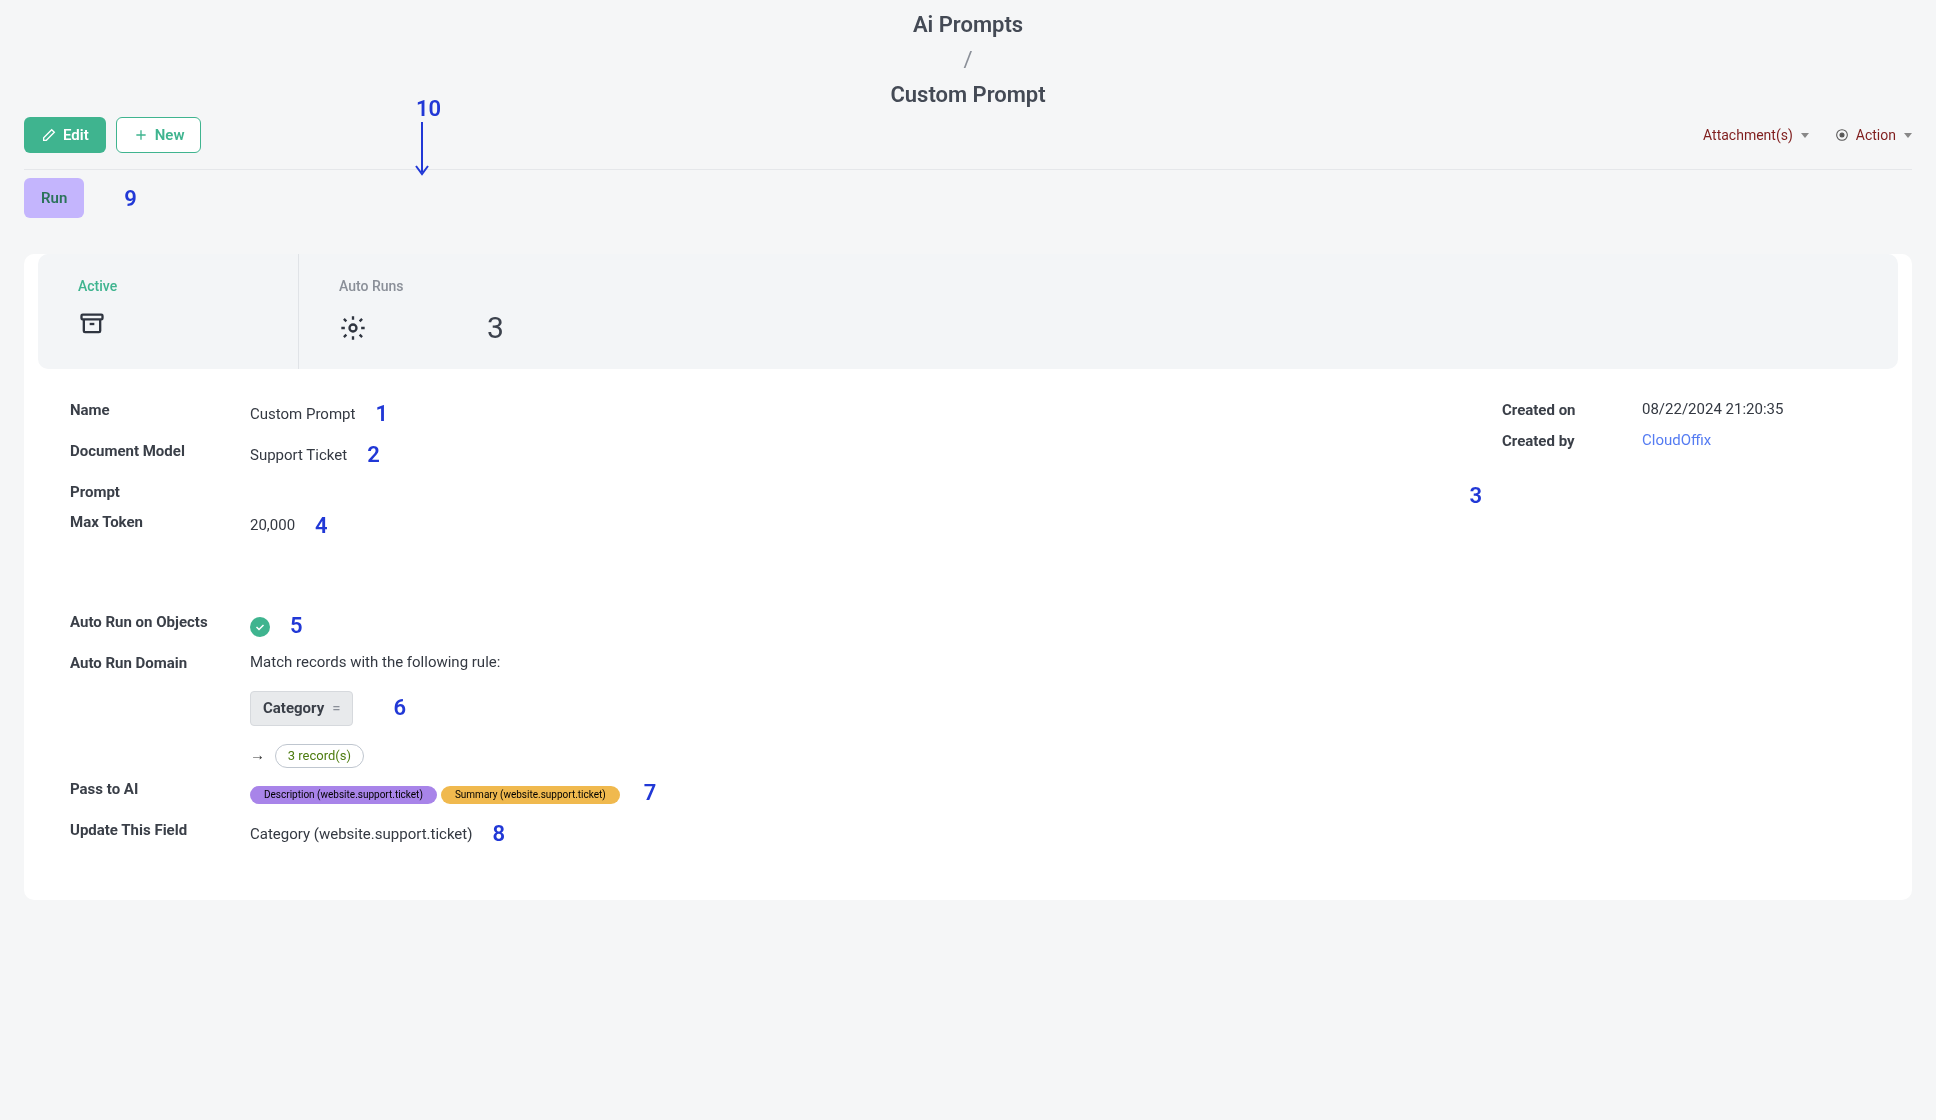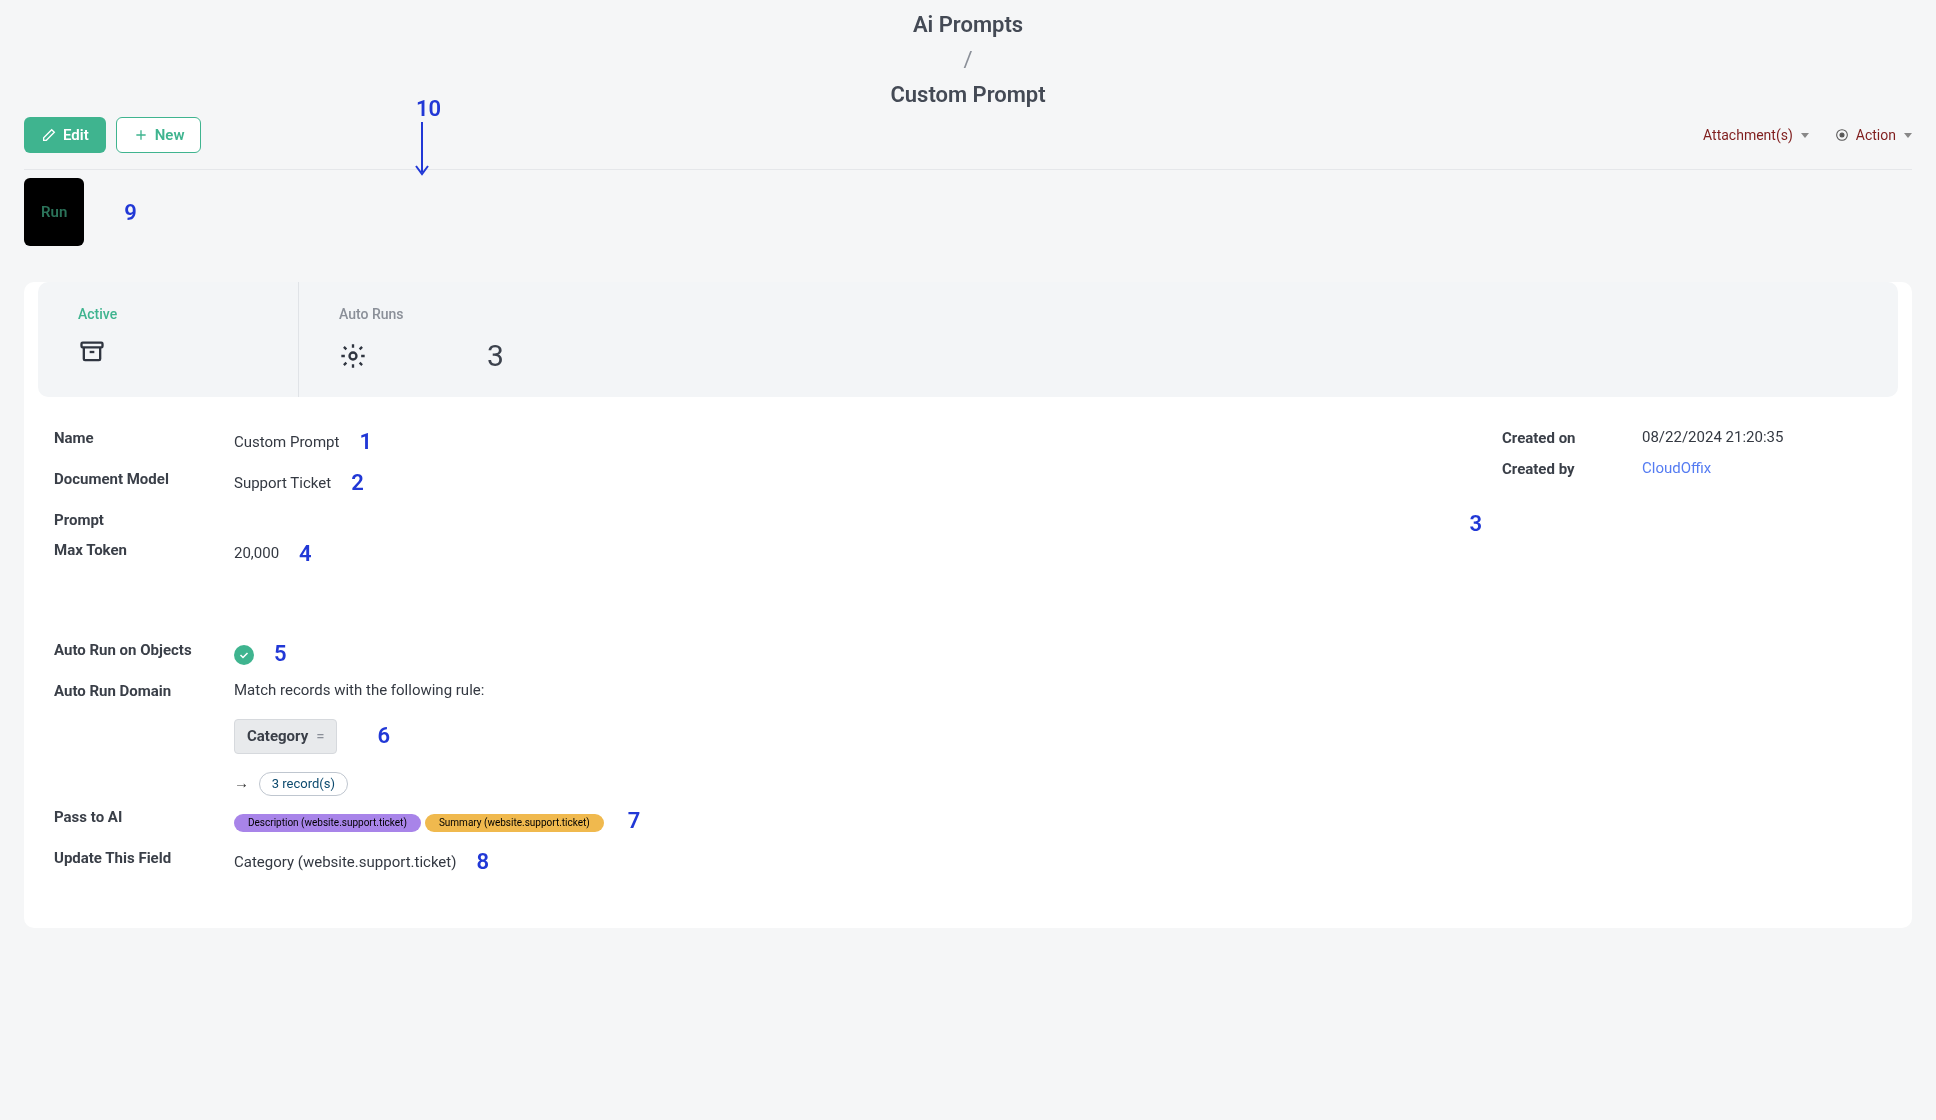--- a/index.html
+++ b/index.html
@@ -32,22 +32,22 @@
   .toolbar-left { display: flex; gap: 10px; }
   .btn {
     display: inline-flex; align-items: center; gap: 6px;
     padding: 8px 16px; border-radius: 6px;
     font-size: 15px; font-weight: 600; cursor: pointer;
     border: 1px solid transparent;
   }
   .btn.primary { background: #3fb48f; color: #fff; }
   .btn.outline { background: #fff; color: #3fb48f; border-color: #3fb48f; }
   .btn.small-run {
-    background: #000000; color: #2b735a;
-    padding: 24px 16px; border-radius: 6px;
+    background: #c4b5fd; color: #2b735a;
+    padding: 10px 16px; border-radius: 6px;
     font-size: 15px; font-weight: 600;
   }
   .toolbar-right { display: flex; gap: 25px; color: #7f1d1d; justify-content: center; }
   .dd-link { display: inline-flex; align-items: center; gap: 6px; cursor: pointer; }
   .chev {
     display:inline-block; width:0; height:0;
     border-left:4px solid transparent; border-right:4px solid transparent;
     border-top:5px solid #888;
     margin-left:2px;
   }
@@ -78,21 +78,21 @@
   }
   .kpi + .kpi { border-left: 1px solid #e0e3e7; }
   .kpi-title { color: #3fb48f; font-size: 14px; font-weight: 500; margin-bottom: 16px; }
   .kpi .kpi-title.muted { color: #8a8f98; }
   .kpi-body { font-size: 30px; color: #3c424d; display:flex; align-items:center; gap: 120px;}
   .formrow {
     display: flex;
     gap: 50px;
     padding: 30px 20px 0 20px;
   }
-  .leftcol { flex: 1; }
+  .leftcol { flex: 1; margin-left: 16px; }
   .rightcol { width: 380px; }
   .field { display: flex; margin-bottom: 10px; align-items: flex-start; }
   .field .lbl { width: 180px; font-weight: 700; color: #3a3f48; font-size: 15px; padding-top:2px; }
   .field .val { flex: 1; color: #343942; font-size: 15px; line-height: 1.4; display:flex; align-items:center; gap: 20px;}
   .field .val.link a { color: #557cf2; text-decoration: none; }
   .section-gap { height: 60px; }
   .check-circle {
     width: 20px; height: 20px; border-radius: 50%;
     background: #3fb48f; display:inline-flex;
     align-items:center; justify-content:center;
@@ -101,21 +101,21 @@
   .domain-chip {
     display:inline-flex; align-items:center; gap:8px;
     background:#e8eaec; border:1px solid #d6d9dd;
     padding: 6px 12px; border-radius: 4px;
     font-weight:700; color:#3a3f48;
   }
   .domain-chip .eq { color:#8a8f98; font-weight:400; }
   .records-chip {
     display:inline-block;
     border:1px solid #bfc6cf; border-radius: 14px;
-    padding: 2px 12px; color:#0c4a6e; font-size:13px; background:#fff;
+    padding: 2px 12px; color:#4d7c0f; font-size:13px; background:#fff;
   }
   .tag-pill {
     display:inline-block; color:#000000; border-radius: 14px;
     padding: 2px 14px; font-size:10px;
   }
   .tag-purple { background:#a884e9; }
   .tag-orange { background:#f0b94e; }
   .arrow-right { font-weight:700; color:#333; margin-right:6px;}
   svg.icon { display:inline-block; vertical-align:middle; }
 </style>

